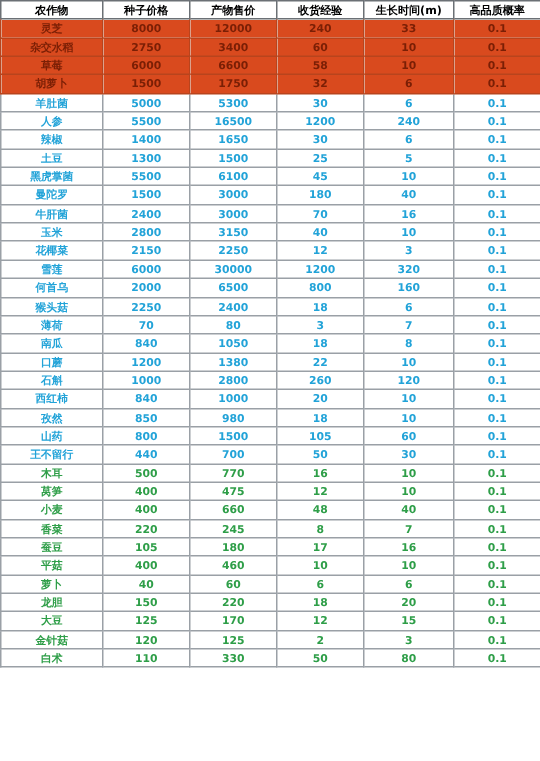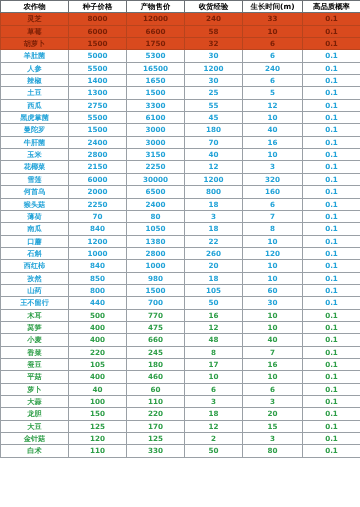--- a/index.html
+++ b/index.html
@@ -86,20 +86,28 @@
   <tbody id="table-body">
       <tr class="tier-red">
         <td>灵芝</td>
         <td>8000</td>
         <td>12000</td>
         <td>240</td>
         <td>33</td>
         <td>0.1</td>
       </tr>
       <tr class="tier-red">
+        <td>杂交水稻</td>
+        <td>2750</td>
+        <td>3400</td>
+        <td>60</td>
+        <td>10</td>
+        <td>0.1</td>
+      </tr>
+      <tr class="tier-red">
         <td>草莓</td>
         <td>6000</td>
         <td>6600</td>
         <td>58</td>
         <td>10</td>
         <td>0.1</td>
       </tr>
       <tr class="tier-red">
         <td>胡萝卜</td>
         <td>1500</td>
@@ -134,28 +142,20 @@
       </tr>
       <tr class="tier-blue">
         <td>土豆</td>
         <td>1300</td>
         <td>1500</td>
         <td>25</td>
         <td>5</td>
         <td>0.1</td>
       </tr>
       <tr class="tier-blue">
-        <td>西瓜</td>
-        <td>2750</td>
-        <td>3300</td>
-        <td>55</td>
-        <td>12</td>
-        <td>0.1</td>
-      </tr>
-      <tr class="tier-blue">
         <td>黑虎掌菌</td>
         <td>5500</td>
         <td>6100</td>
         <td>45</td>
         <td>10</td>
         <td>0.1</td>
       </tr>
       <tr class="tier-blue">
         <td>曼陀罗</td>
         <td>1500</td>
@@ -326,28 +326,20 @@
       </tr>
       <tr class="tier-green">
         <td>萝卜</td>
         <td>40</td>
         <td>60</td>
         <td>6</td>
         <td>6</td>
         <td>0.1</td>
       </tr>
       <tr class="tier-green">
-        <td>大蒜</td>
-        <td>100</td>
-        <td>110</td>
-        <td>3</td>
-        <td>3</td>
-        <td>0.1</td>
-      </tr>
-      <tr class="tier-green">
         <td>龙胆</td>
         <td>150</td>
         <td>220</td>
         <td>18</td>
         <td>20</td>
         <td>0.1</td>
       </tr>
       <tr class="tier-green">
         <td>大豆</td>
         <td>125</td>

